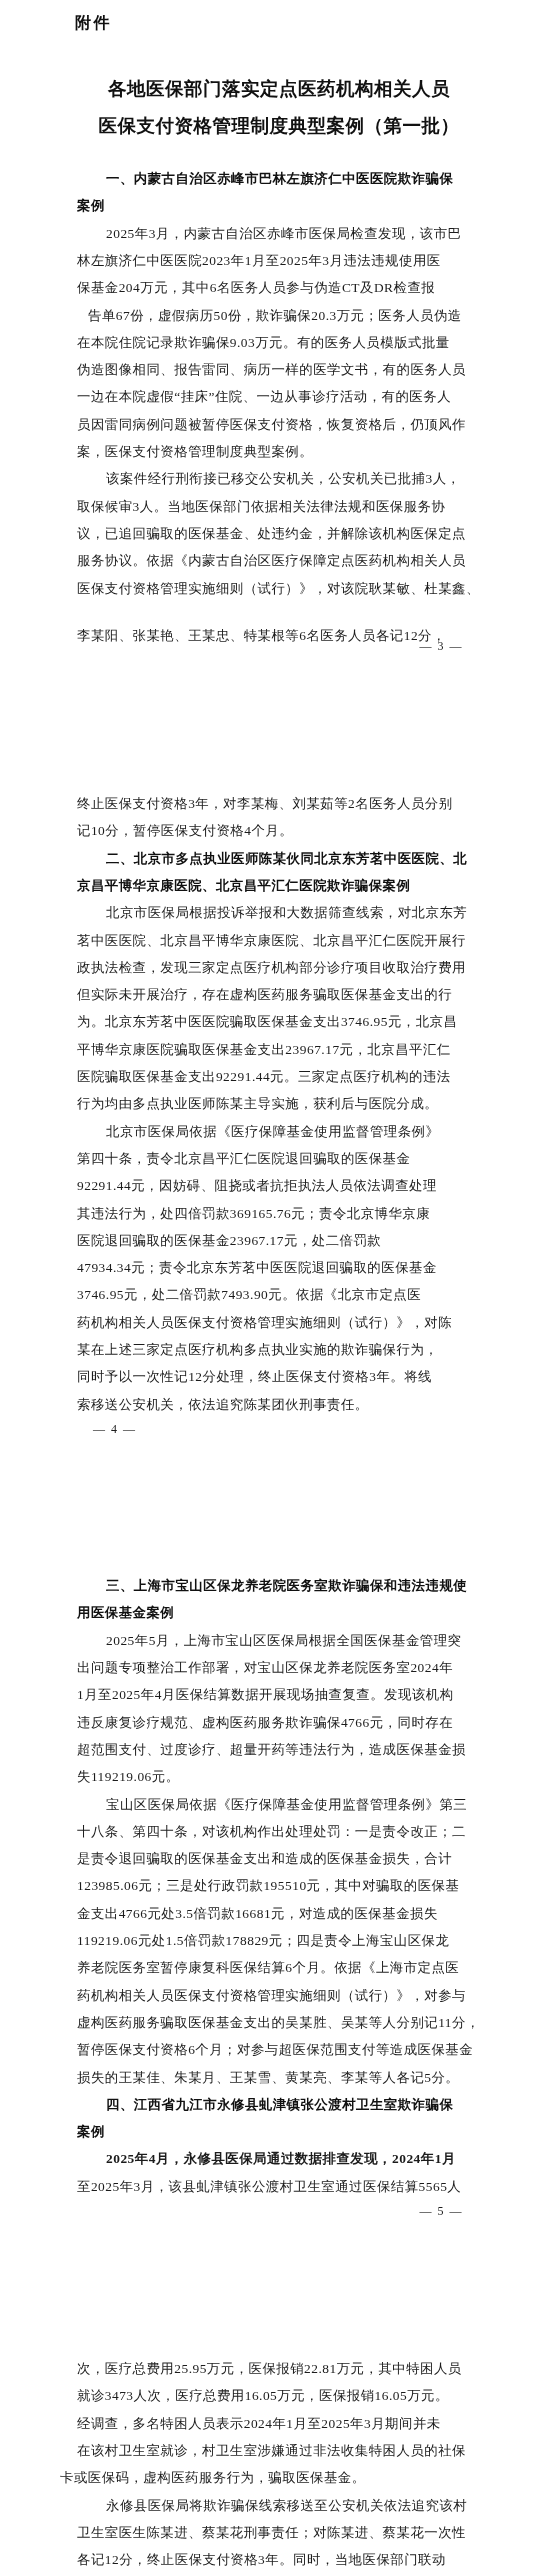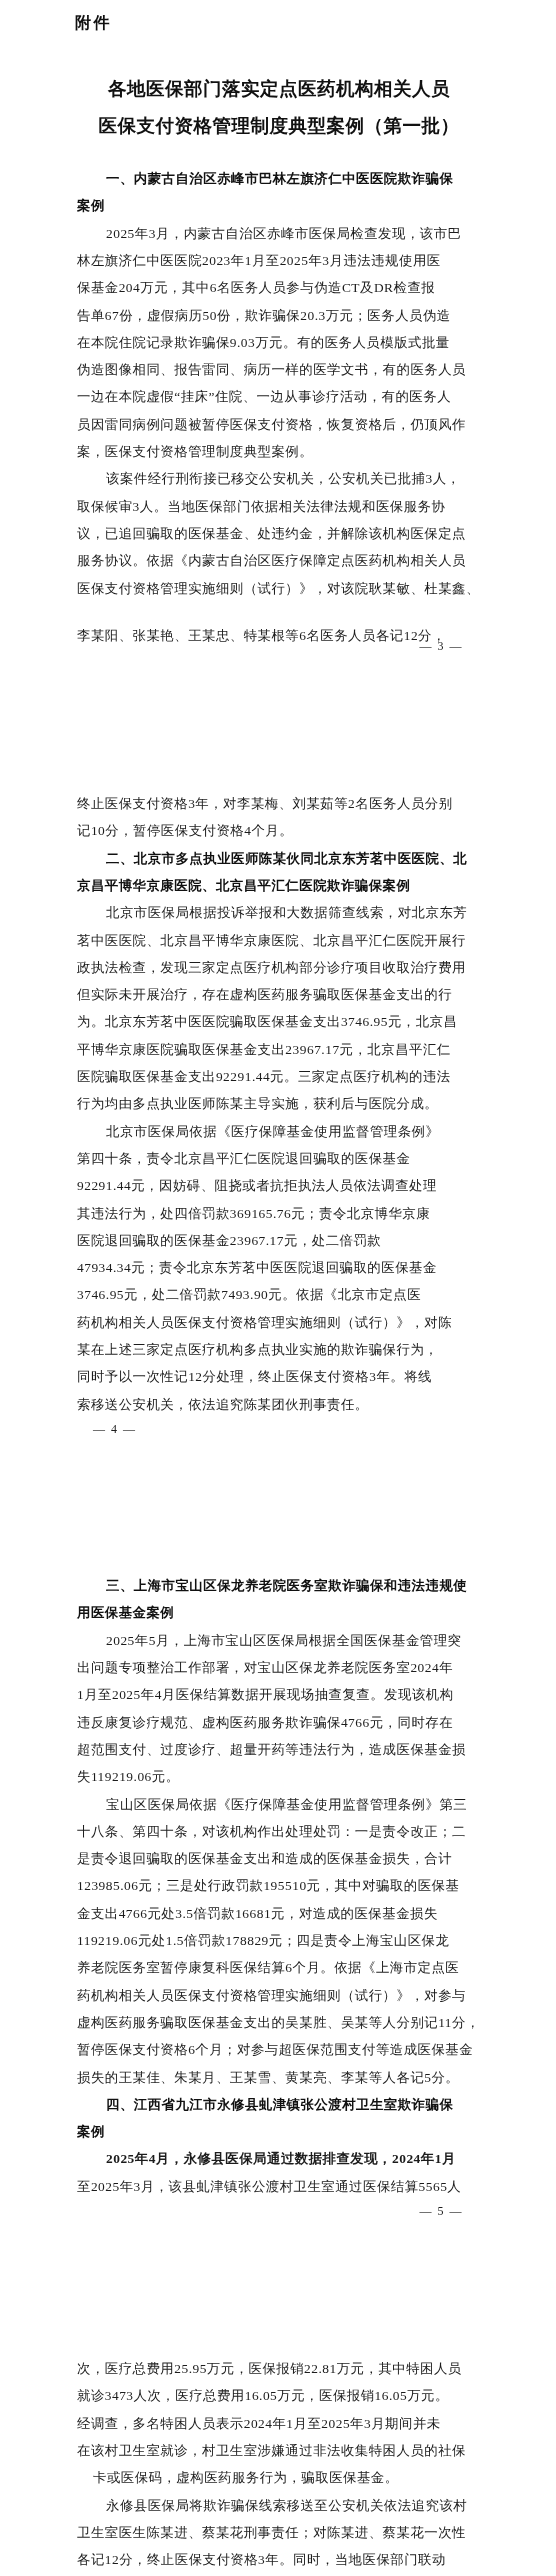--- a/index.html
+++ b/index.html
@@ -67,21 +67,21 @@
   <div class="doc-title" id="title-line-1">各地医保部门落实定点医药机构相关人员</div>
 
   <div class="doc-title" id="title-line-2">医保支付资格管理制度典型案例（第一批）</div>
 
   <div id="document-body">
       <div class="page-line bold" style="top: 171px; left: 106px;">一、内蒙古自治区赤峰市巴林左旗济仁中医医院欺诈骗保</div>
       <div class="page-line bold" style="top: 198px; left: 77px;">案例</div>
       <div class="page-line" style="top: 226px; left: 106px;">2025年3月，内蒙古自治区赤峰市医保局检查发现，该市巴</div>
       <div class="page-line" style="top: 253px; left: 77px;">林左旗济仁中医医院2023年1月至2025年3月违法违规使用医</div>
       <div class="page-line" style="top: 280px; left: 77px;">保基金204万元，其中6名医务人员参与伪造CT及DR检查报</div>
-      <div class="page-line" style="top: 308px; left: 77px;">告单67份，虚假病历50份，欺诈骗保20.3万元；医务人员伪造</div>
+      <div class="page-line" style="top: 308px; left: 88px;">告单67份，虚假病历50份，欺诈骗保20.3万元；医务人员伪造</div>
       <div class="page-line" style="top: 335px; left: 77px;">在本院住院记录欺诈骗保9.03万元。有的医务人员模版式批量</div>
       <div class="page-line" style="top: 362px; left: 77px;">伪造图像相同、报告雷同、病历一样的医学文书，有的医务人员</div>
       <div class="page-line" style="top: 389px; left: 77px;">一边在本院虚假“挂床”住院、一边从事诊疗活动，有的医务人</div>
       <div class="page-line" style="top: 417px; left: 77px;">员因雷同病例问题被暂停医保支付资格，恢复资格后，仍顶风作</div>
       <div class="page-line" style="top: 444px; left: 77px;">案，医保支付资格管理制度典型案例。</div>
       <div class="page-line" style="top: 471px; left: 106px;">该案件经行刑衔接已移交公安机关，公安机关已批捕3人，</div>
       <div class="page-line" style="top: 499px; left: 77px;">取保候审3人。当地医保部门依据相关法律法规和医保服务协</div>
       <div class="page-line" style="top: 526px; left: 77px;">议，已追回骗取的医保基金、处违约金，并解除该机构医保定点</div>
       <div class="page-line" style="top: 553px; left: 77px;">服务协议。依据《内蒙古自治区医疗保障定点医药机构相关人员</div>
       <div class="page-line" style="top: 581px; left: 77px;">医保支付资格管理实施细则（试行）》，对该院耿某敏、杜某鑫、</div>
@@ -132,19 +132,19 @@
       <div class="page-line" style="top: 2070px; left: 77px;">损失的王某佳、朱某月、王某雪、黄某亮、李某等人各记5分。</div>
       <div class="page-line bold" style="top: 2097px; left: 106px;">四、江西省九江市永修县虬津镇张公渡村卫生室欺诈骗保</div>
       <div class="page-line bold" style="top: 2124px; left: 77px;">案例</div>
       <div class="page-line" style="top: 2151px; left: 106px; font-weight: bold;">2025年4月，永修县医保局通过数据排查发现，2024年1月</div>
       <div class="page-line" style="top: 2179px; left: 77px;">至2025年3月，该县虬津镇张公渡村卫生室通过医保结算5565人</div>
       <div class="pagenum" style="top: 2204px; right: 93px;">— 5 —</div>
       <div class="page-line" style="top: 2361px; left: 77px; text-align: center;">次，医疗总费用25.95万元，医保报销22.81万元，其中特困人员</div>
       <div class="page-line" style="top: 2388px; left: 77px;">就诊3473人次，医疗总费用16.05万元，医保报销16.05万元。</div>
       <div class="page-line" style="top: 2416px; left: 77px;">经调查，多名特困人员表示2024年1月至2025年3月期间并未</div>
       <div class="page-line" style="top: 2443px; left: 77px;">在该村卫生室就诊，村卫生室涉嫌通过非法收集特困人员的社保</div>
-      <div class="page-line" style="top: 2470px; left: 93px;">卡或医保码，虚构医药服务行为，骗取医保基金。</div>
+      <div class="page-line" style="top: 2470px; left: 60px;">卡或医保码，虚构医药服务行为，骗取医保基金。</div>
       <div class="page-line" style="top: 2498px; left: 106px;">永修县医保局将欺诈骗保线索移送至公安机关依法追究该村</div>
       <div class="page-line" style="top: 2525px; left: 77px;">卫生室医生陈某进、蔡某花刑事责任；对陈某进、蔡某花一次性</div>
       <div class="page-line" style="top: 2552px; left: 77px;">各记12分，终止医保支付资格3年。同时，当地医保部门联动</div>
     </div>
 </div>
 
 
 </body></html>

